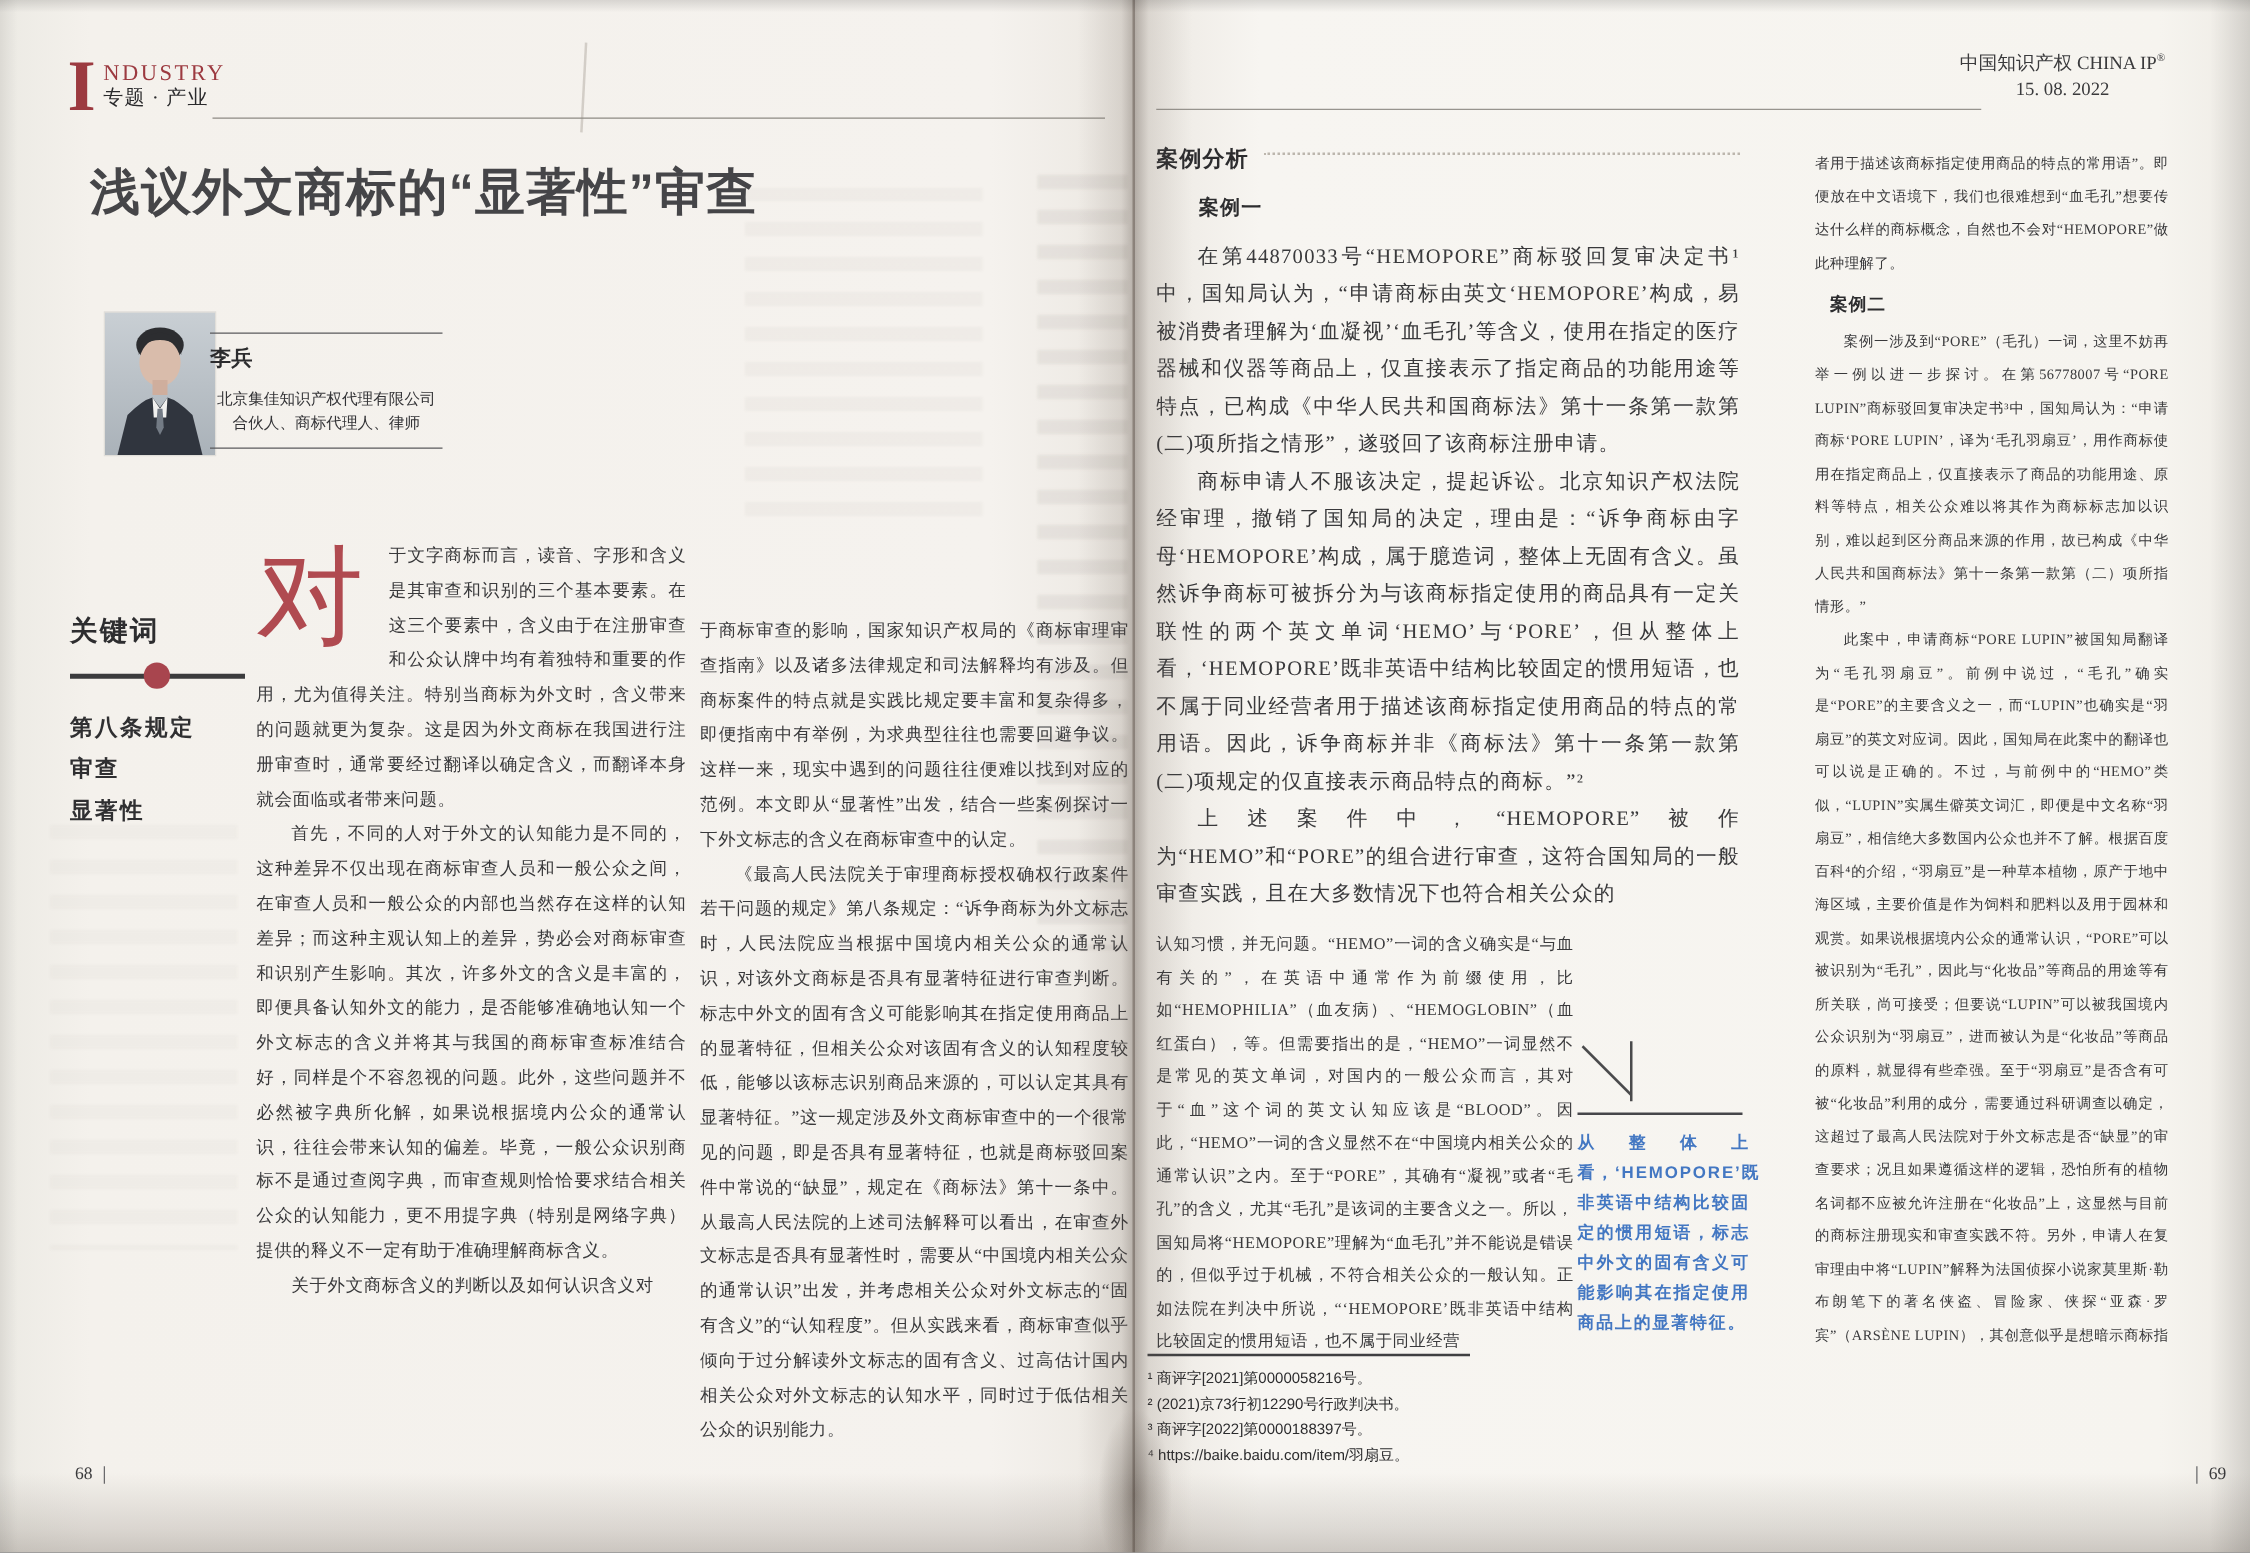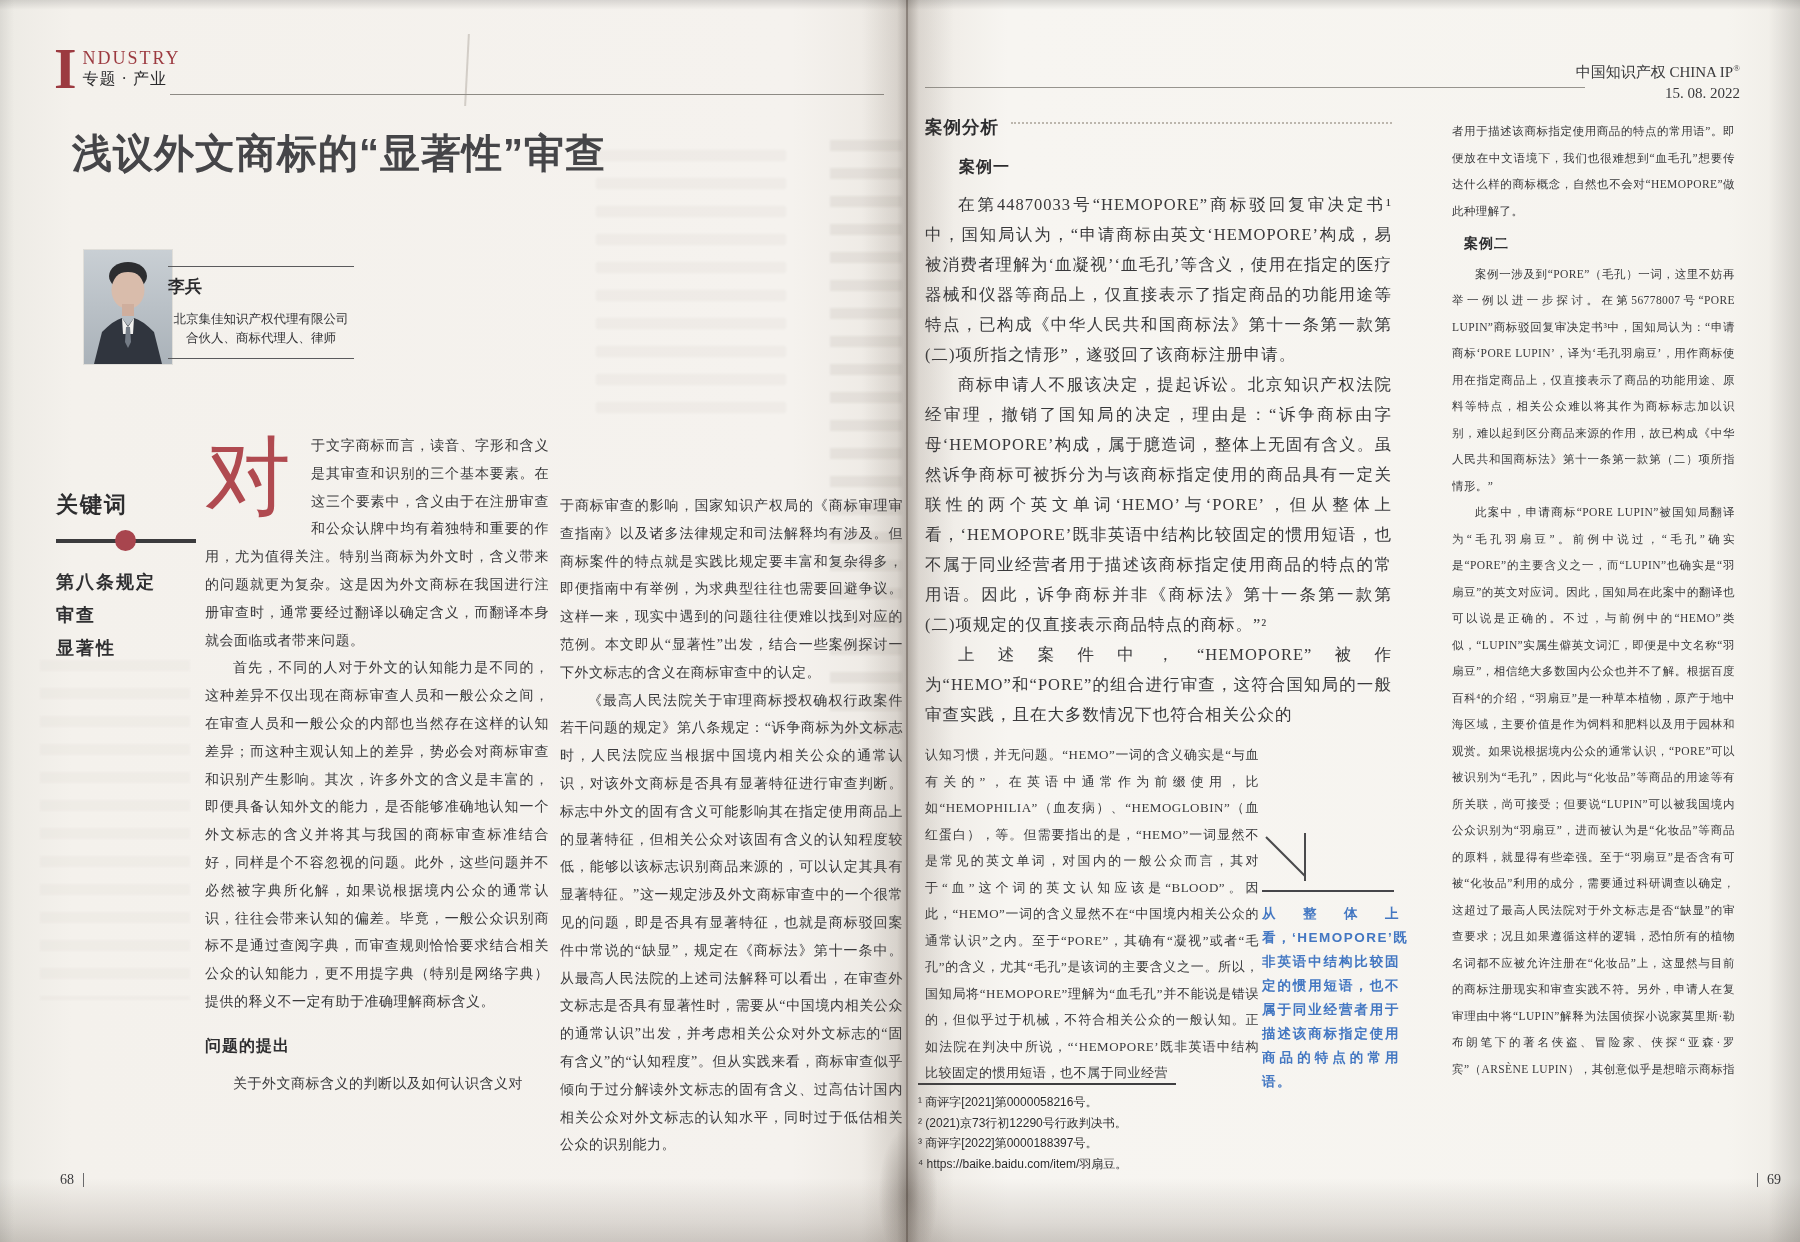--- a/index.html
+++ b/index.html
@@ -49,21 +49,21 @@
   
   .colL{text-align:justify;font-size:14px;line-height:27.8px;letter-spacing:.5px;color:#39393b;overflow:hidden;}
   .col1{left:205px;top:432px;width:344px;height:732px;}
   .col2{left:560px;top:492px;width:343px;height:680px;}
   .colL p{margin:0;}
   .indent{text-indent:2em;}
   .dropcap{float:left;width:100px;font-size:86px;line-height:82px;color:#b04a50;margin:4px 6px 0 0;font-weight:500;}
   .h-problem{font-family:"Liberation Sans","DejaVu Sans",sans-serif;font-size:16px;font-weight:bold;color:#2e2e30;
     margin:16px 0 10px 0;text-indent:0;letter-spacing:1px;}
   
-  .rp-head{left:652px;top:58px;width:180px;text-align:right;font-size:15px;color:#3a3a3c;line-height:21px;}
+  .rp-head{left:652px;top:36px;width:180px;text-align:center;font-size:15px;color:#3a3a3c;line-height:21px;}
   .rp-head sup{font-size:9px;}
   .hrule-r{left:17px;top:87px;width:660px;height:1px;background:#97948e;}
   .case-head-row{display:flex;align-items:center;margin-bottom:10px;}
   .case-head{font-family:"Liberation Sans","DejaVu Sans",sans-serif;font-size:17.5px;font-weight:bold;color:#2c2c2e;letter-spacing:1px;}
   .dotline{flex:1;border-bottom:2px dotted #bcb6ad;margin-left:12px;transform:translateY(-4px);}
   .h-case1{font-family:"Liberation Sans","DejaVu Sans",sans-serif;font-size:16px;font-weight:bold;color:#2c2c2e;
     padding-left:34px;margin:0 0 8px 0;letter-spacing:1px;}
   .mainA{left:17px;top:112px;width:467px;height:630px;overflow:hidden;text-align:justify;
     font-size:16.5px;line-height:30px;letter-spacing:1px;color:#39393b;}
   .mainA p{margin:0;}
@@ -147,21 +147,20 @@
         <div class="dot"></div>
       </div>
       <div class="kw-item">第八条规定</div>
       <div class="kw-item">审查</div>
       <div class="kw-item">显著性</div>
     </div>
 
     <div class="abs colL col1">
       <p><span class="dropcap">对</span><span>于文字商标而言，读音、字形和含义是其审查和识别的三个基本要素。在这三个要素中，含义由于在注册审查和公众认牌中均有着独特和重要的作用，尤为值得关注。特别当商标为外文时，含义带来的问题就更为复杂。这是因为外文商标在我国进行注册审查时，通常要经过翻译以确定含义，而翻译本身就会面临或者带来问题。</span></p>
       <p class="indent">首先，不同的人对于外文的认知能力是不同的，这种差异不仅出现在商标审查人员和一般公众之间，在审查人员和一般公众的内部也当然存在这样的认知差异；而这种主观认知上的差异，势必会对商标审查和识别产生影响。其次，许多外文的含义是丰富的，即便具备认知外文的能力，是否能够准确地认知一个外文标志的含义并将其与我国的商标审查标准结合好，同样是个不容忽视的问题。此外，这些问题并不必然被字典所化解，如果说根据境内公众的通常认识，往往会带来认知的偏差。毕竟，一般公众识别商标不是通过查阅字典，而审查规则恰恰要求结合相关公众的认知能力，更不用提字典（特别是网络字典）提供的释义不一定有助于准确理解商标含义。</p>
-      <div class="h-problem">问题的提出</div>
       <p class="indent">关于外文商标含义的判断以及如何认识含义对</p>
     </div>
 
     <div class="abs colL col2">
       <p>于商标审查的影响，国家知识产权局的《商标审理审查指南》以及诸多法律规定和司法解释均有涉及。但商标案件的特点就是实践比规定要丰富和复杂得多，即便指南中有举例，为求典型往往也需要回避争议。这样一来，现实中遇到的问题往往便难以找到对应的范例。本文即从“显著性”出发，结合一些案例探讨一下外文标志的含义在商标审查中的认定。</p>
       <p class="indent">《最高人民法院关于审理商标授权确权行政案件若干问题的规定》第八条规定：“诉争商标为外文标志时，人民法院应当根据中国境内相关公众的通常认识，对该外文商标是否具有显著特征进行审查判断。标志中外文的固有含义可能影响其在指定使用商品上的显著特征，但相关公众对该固有含义的认知程度较低，能够以该标志识别商品来源的，可以认定其具有显著特征。”这一规定涉及外文商标审查中的一个很常见的问题，即是否具有显著特征，也就是商标驳回案件中常说的“缺显”，规定在《商标法》第十一条中。从最高人民法院的上述司法解释可以看出，在审查外文标志是否具有显著性时，需要从“中国境内相关公众的通常认识”出发，并考虑相关公众对外文标志的“固有含义”的“认知程度”。但从实践来看，商标审查似乎倾向于过分解读外文标志的固有含义、过高估计国内相关公众对外文标志的认知水平，同时过于低估相关公众的识别能力。</p>
     </div>
 
     <div class="abs pnum pnum-l">
       <span>68</span>
@@ -191,21 +190,21 @@
     <div class="abs mainB">
       <p>认知习惯，并无问题。“HEMO”一词的含义确实是“与血有关的”，在英语中通常作为前缀使用，比如“HEMOPHILIA”（血友病）、“HEMOGLOBIN”（血红蛋白），等。但需要指出的是，“HEMO”一词显然不是常见的英文单词，对国内的一般公众而言，其对于“血”这个词的英文认知应该是“BLOOD”。因此，“HEMO”一词的含义显然不在“中国境内相关公众的通常认识”之内。至于“PORE”，其确有“凝视”或者“毛孔”的含义，尤其“毛孔”是该词的主要含义之一。所以，国知局将“HEMOPORE”理解为“血毛孔”并不能说是错误的，但似乎过于机械，不符合相关公众的一般认知。正如法院在判决中所说，“‘HEMOPORE’既非英语中结构比较固定的惯用短语，也不属于同业经营</p>
     </div>
 
     <div class="abs pq">
       <svg class="pq-arrow" width="52" height="52" viewBox="0 0 52 52">
         <line x1="2" y1="5" x2="41" y2="44" stroke="#4a4a4c" stroke-width="2"></line>
         <line x1="41" y1="1" x2="41" y2="49" stroke="#4a4a4c" stroke-width="2"></line>
       </svg>
       <div class="pq-rule"></div>
-      <div class="pq-text">从整体上看，‘HEMOPORE’既非英语中结构比较固定的惯用短语，也不属于同业经营者用于描述该商标指定使用商品的特点的常用语。</div>
+      <div class="pq-text">从整体上看，‘HEMOPORE’既非英语中结构比较固定的惯用短语，标志中外文的固有含义可能影响其在指定使用商品上的显著特征。</div>
     </div>
 
     <div class="abs fnotes">
       <div>¹ 商评字[2021]第0000058216号。</div>
       <div>² (2021)京73行初12290号行政判决书。</div>
       <div>³ 商评字[2022]第0000188397号。</div>
       <div>⁴ https://baike.baidu.com/item/羽扇豆。</div>
     </div>
 
     <div class="abs col3">

